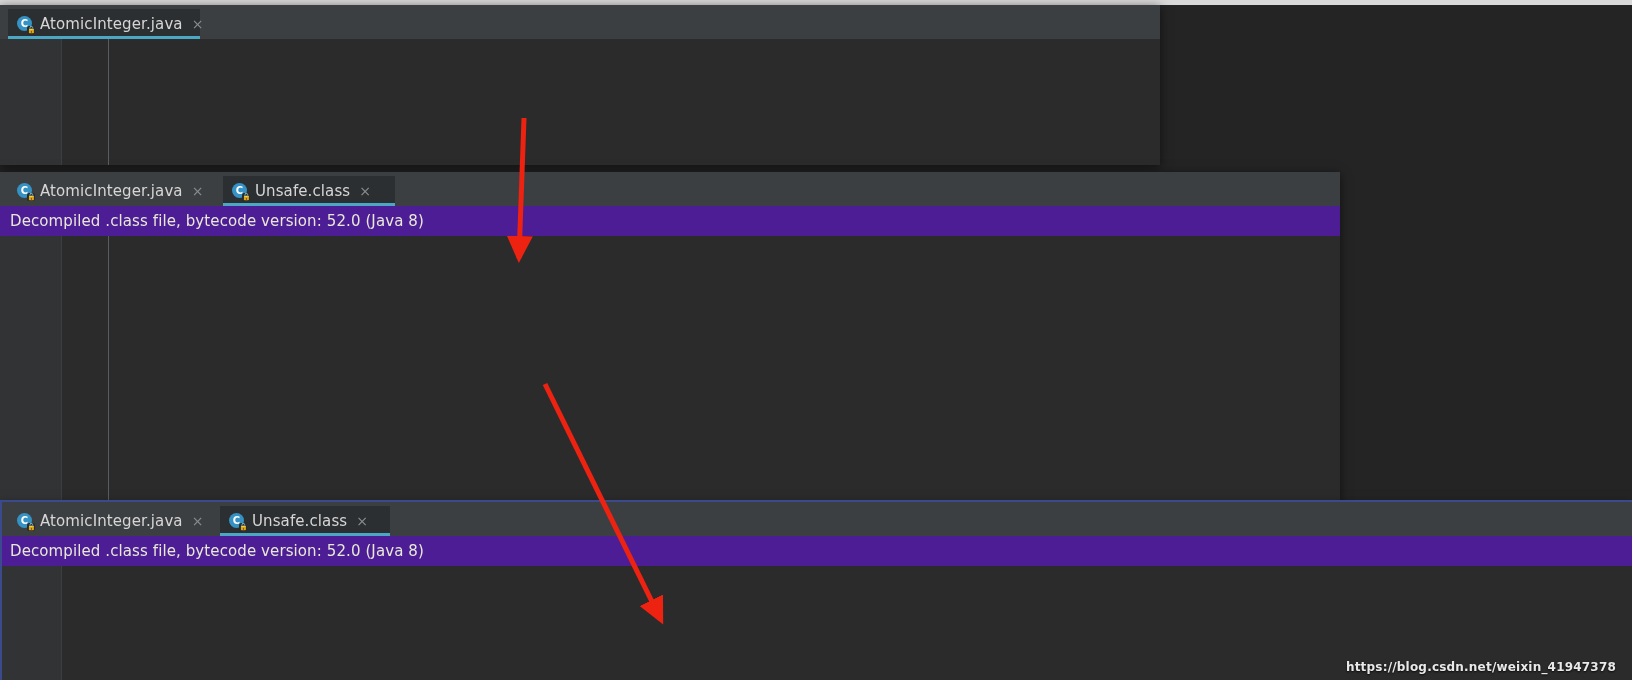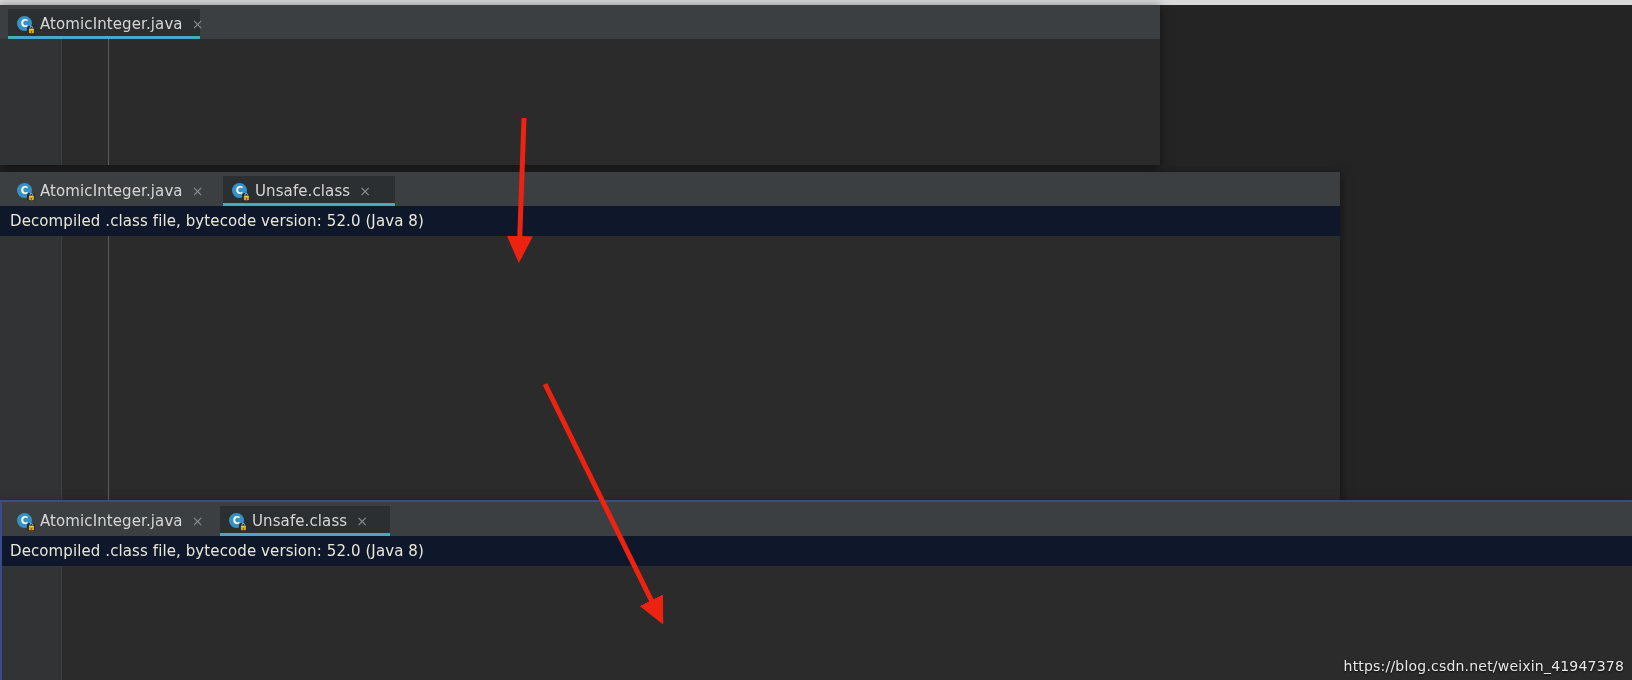--- a/index.html
+++ b/index.html
@@ -99,21 +99,21 @@
   .tab .tab-label { letter-spacing: 0.1px; }
   .tab .tab-close {
     margin-left: 9px;
     color: #8c8c8c;
     font-size: 14px;
     line-height: 1;
   }
 
   .notice-bar {
     height: 30px;
-    background: #0f172a;
+    background: #4c1d95;
     color: #e8e8d8;
     font-size: 15px;
     display: flex;
     align-items: center;
     padding-left: 10px;
     box-sizing: border-box;
     letter-spacing: 0.1px;
   }
 
   
@@ -145,27 +145,28 @@
   
   #arrow-layer {
     position: absolute;
     inset: 0;
     pointer-events: none;
   }
 
   
   #watermark {
     position: absolute;
-    right: 8px;
+    right: 16px;
     bottom: 6px;
     color: #e9e9e9;
-    font-size: 14px;
+    font-size: 12px;
     font-family: "DejaVu Sans", sans-serif;
     text-shadow: 0 1px 2px rgba(0,0,0,0.85);
     letter-spacing: 0.2px;
+    font-weight: bold;
   }
 
   
   .focus-border {
     position: absolute;
     pointer-events: none;
     border: 2px solid #3b4a8c;
   }
 </style>
 </head>

